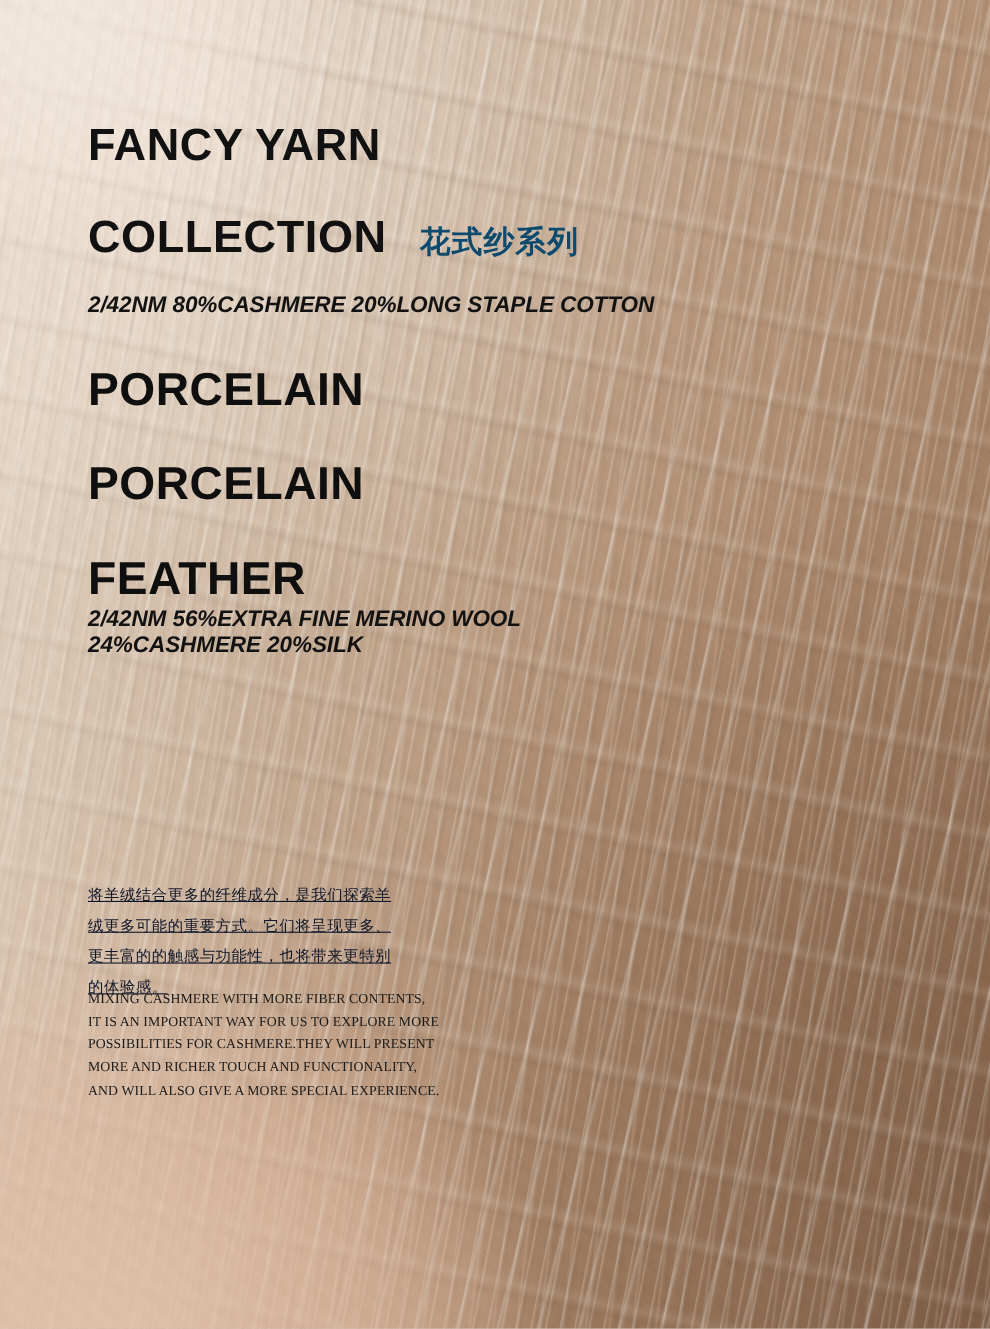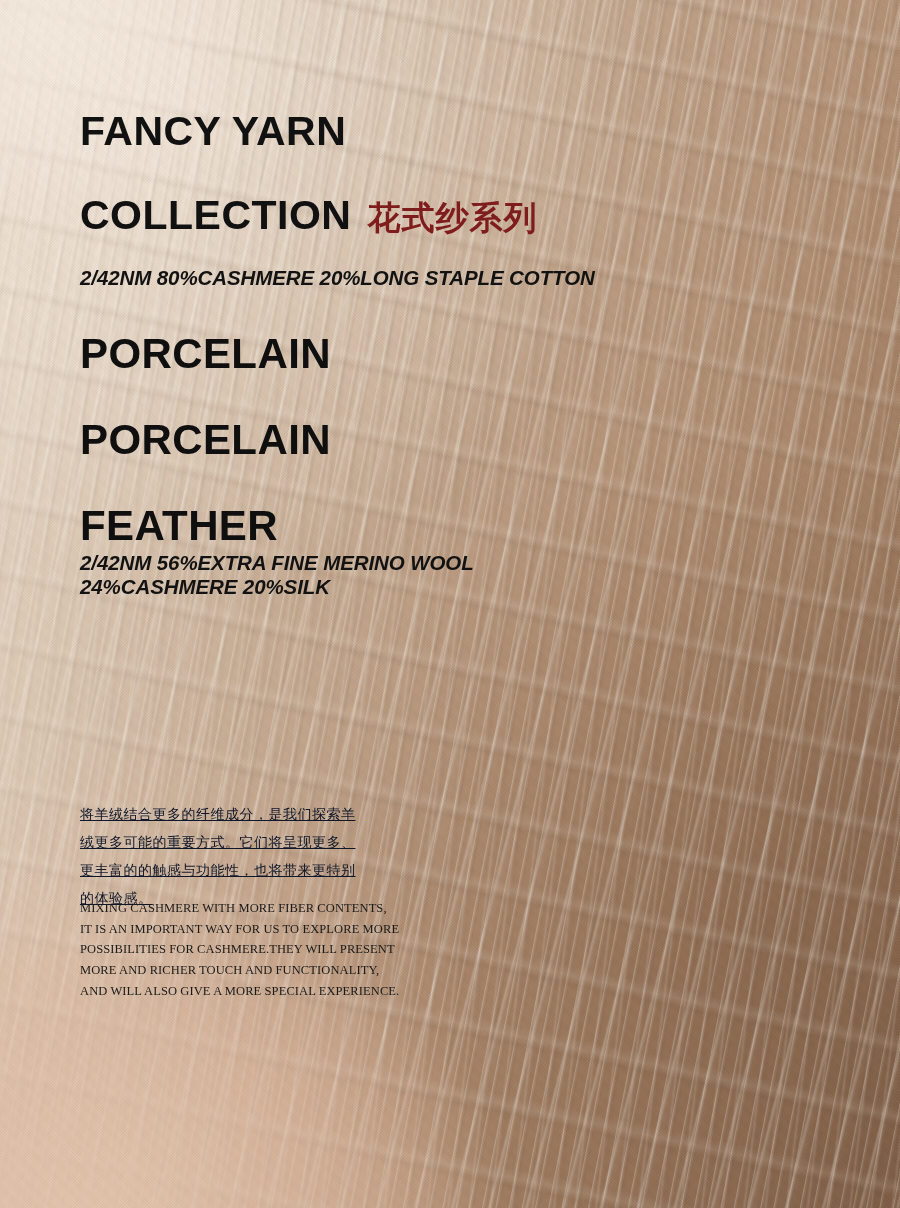--- a/index.html
+++ b/index.html
@@ -143,28 +143,28 @@
     font-weight: 700;
     letter-spacing: 0.5px;
     color: #111111;
     line-height: 1.26;
     white-space: nowrap;
     margin-top: 32px;
   }
   .title-line.second {
     display: flex;
     align-items: baseline;
-    gap: 16px;
+    gap: 30px;
   }
   .title-cn {
     font-family: "DejaVu Sans", "Liberation Sans", sans-serif;
-    font-size: 33px;
+    font-size: 28px;
     font-weight: 700;
     letter-spacing: 1px;
-    color: #7f1d1d;
+    color: #0c4a6e;
   }
 
   .products {
     position: absolute;
     left: 80px;
     top: 266px;
     width: 760px;
   }
   .product {
     margin-bottom: 42px;

